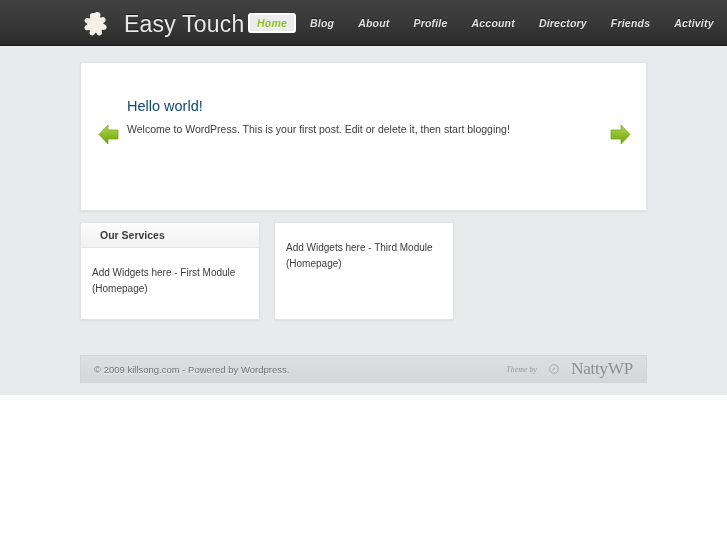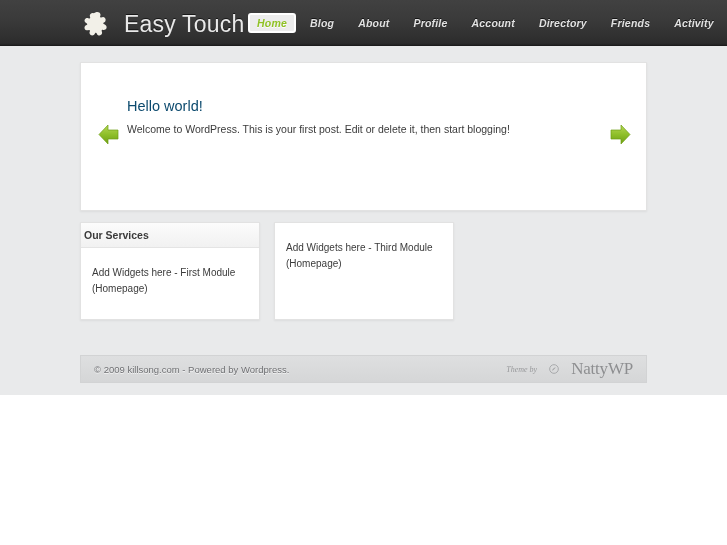--- a/index.html
+++ b/index.html
@@ -138,21 +138,21 @@
     background: #ffffff;
     border: 1px solid #e2e2e2;
     box-shadow: 0 1px 2px rgba(0,0,0,.06);
   }
   .widget-head {
     height: 25px;
     background: linear-gradient(to bottom, #fcfcfc 0%, #f1f1f1 100%);
     border-bottom: 1px solid #e4e4e4;
     display: flex;
     align-items: center;
-    padding-left: 3px;
+    padding-left: 19px;
   }
   .widget-title {
     font-size: 10.5px;
     font-weight: bold;
     color: #3b3b3b;
   }
   .widget-body {
     padding: 17px 11px 22px 11px;
     min-height: 60px;
   }

